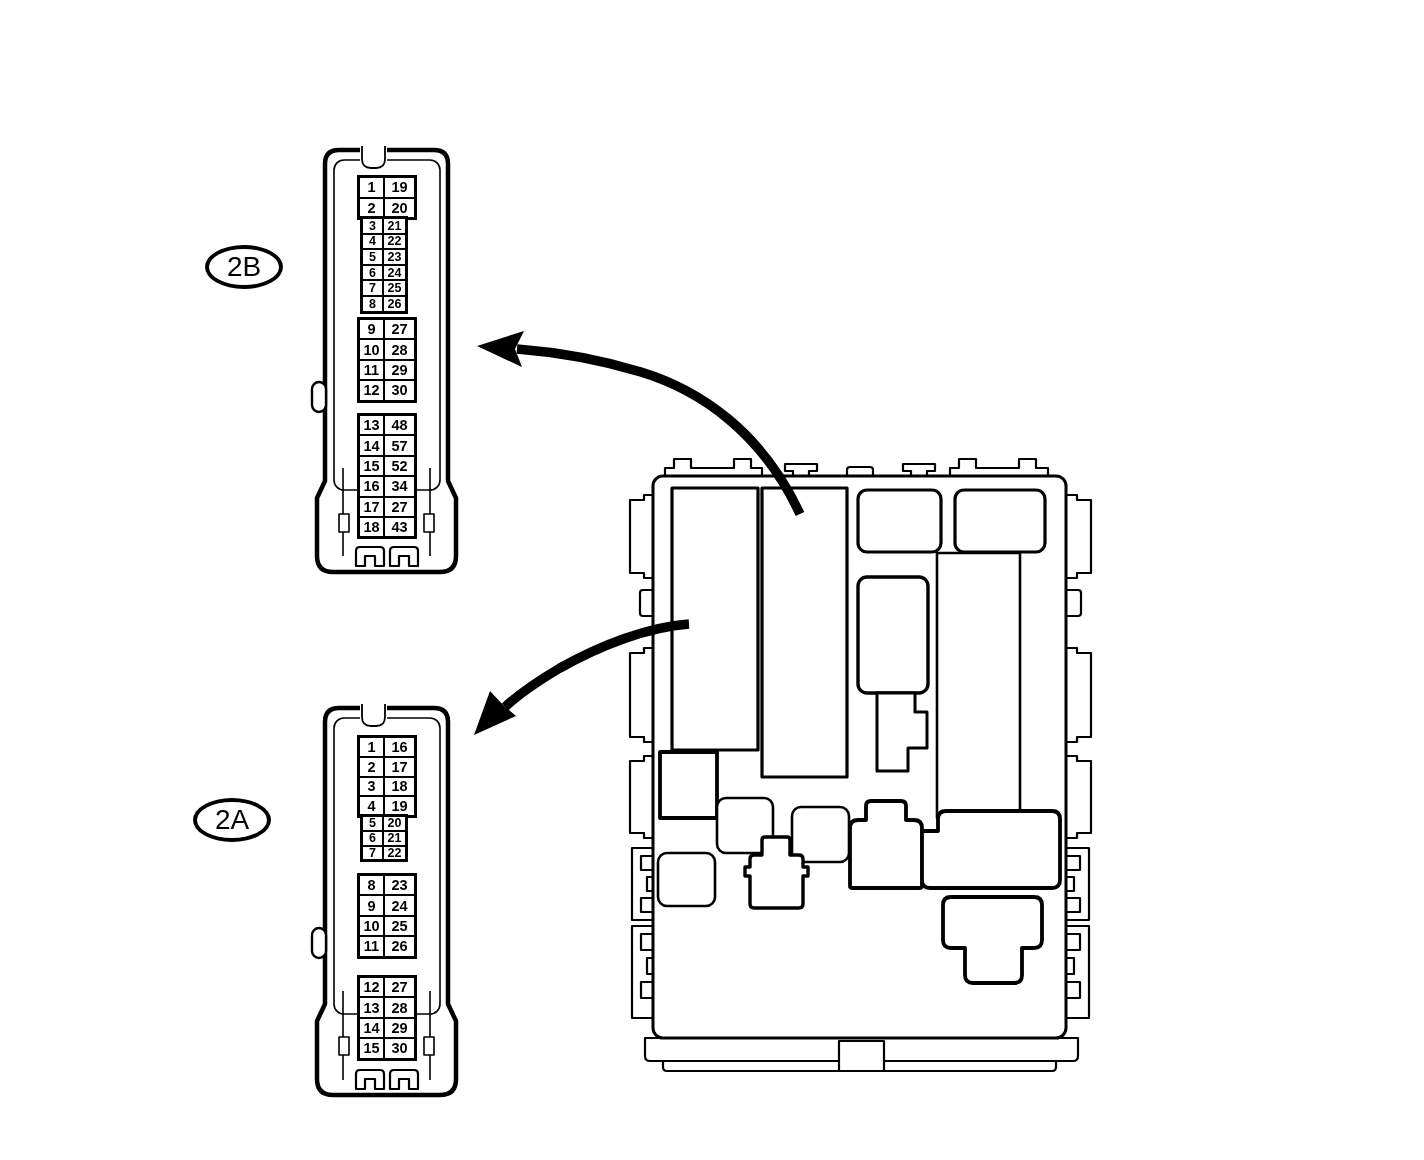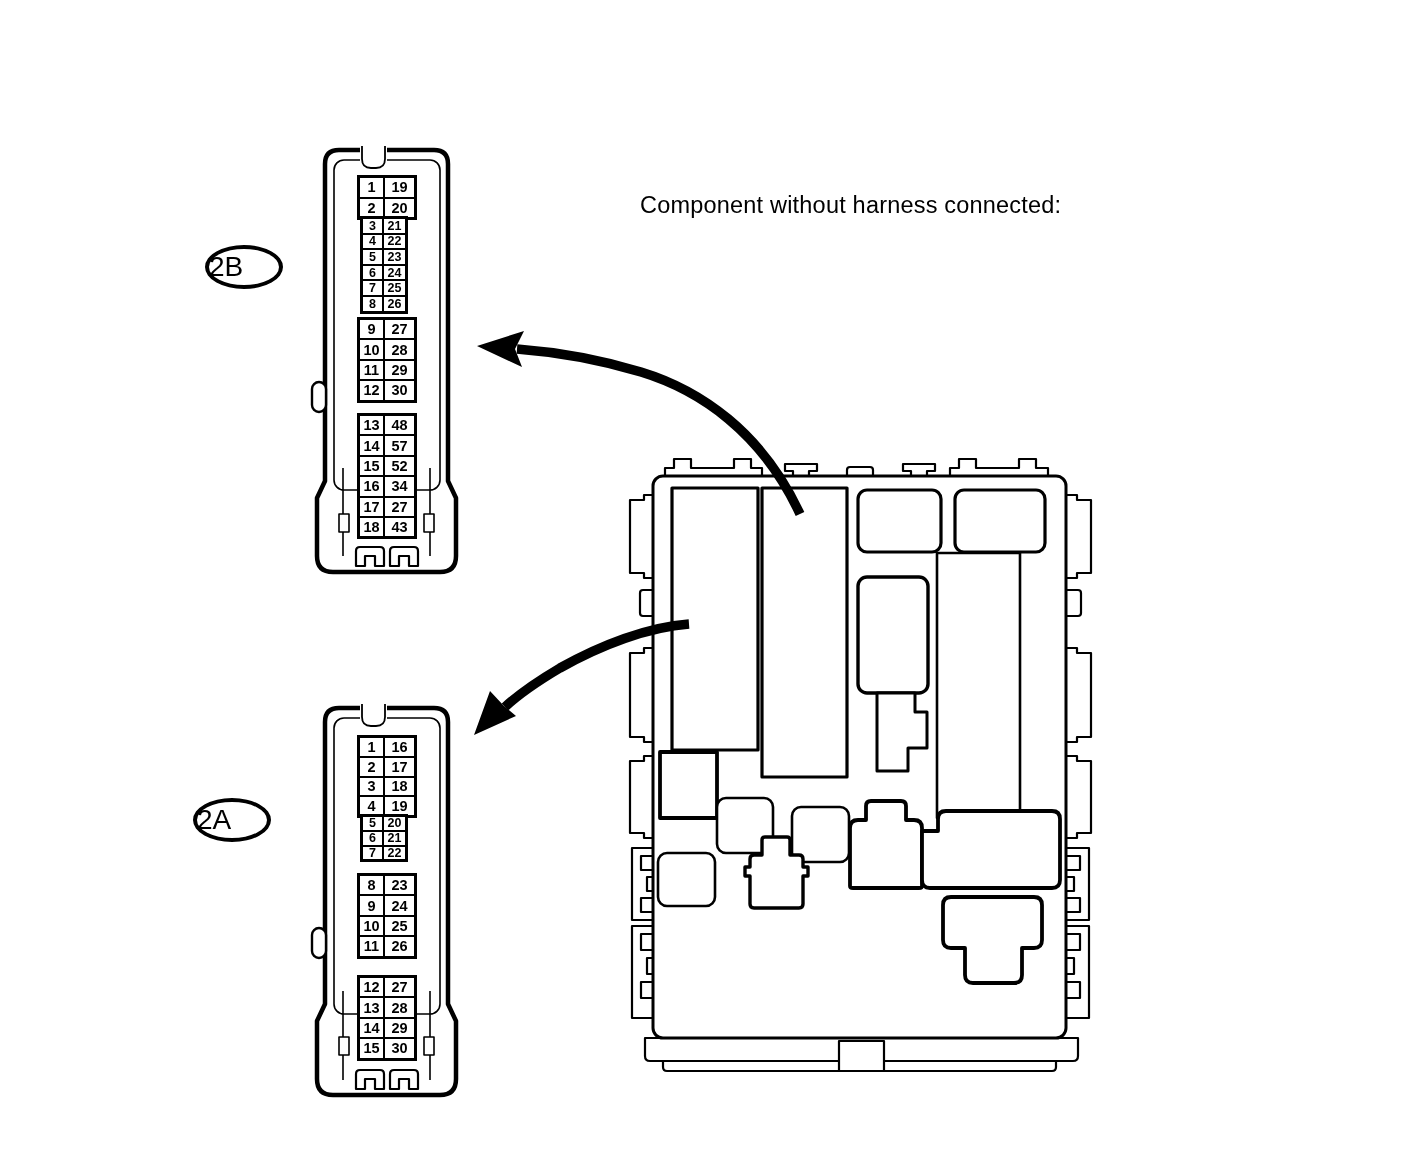--- a/index.html
+++ b/index.html
@@ -11,21 +11,21 @@
 
   .title-block {
     position:absolute; left:640px; top:188px; z-index:3;
     font-size:23.5px; line-height:35px; letter-spacing:0.2px; color:#000;
     white-space:nowrap;
   }
 
   .tag {
     position:absolute; z-index:3; width:70px; height:36px;
     border:4.5px solid #000; border-radius:50%;
-    display:flex; align-items:center; justify-content:flex-start;
+    display:flex; align-items:center; justify-content:center;
     font-size:28px; color:#000; background:#fff;
   }
   .tag-2b { left:205px; top:245px; }
   .tag-2a { left:193px; top:798px; }
 
   .pin-section {
     position:absolute; z-index:2; display:grid;
     border:2px solid #000; background:#fff;
   }
   .pin-cell {
@@ -118,21 +118,20 @@
 
     <g>
       <path stroke-width="9.5" stroke-linecap="butt" d="M800,514 C762,432 700,390 641,372 C598,359 556,352 517,349"></path>
       <polygon fill="#000" stroke="none" points="477,346 524,331 515,349 522,367"></polygon>
       <path stroke-width="9.5" stroke-linecap="butt" d="M689,624 C648,627 601,645 560,668 C538,681 518,695 505,707"></path>
       <polygon fill="#000" stroke="none" points="474,735 490,691 504,706 516,716"></polygon>
     </g>
   </svg>
 
   <div class="title-block">
-    <div>Component without harness connected:</div>
   </div>
 
   <div class="tag tag-2b">
     <span>2B</span>
   </div>
   <div class="tag tag-2a">
     <span>2A</span>
   </div>
 
   <div>

